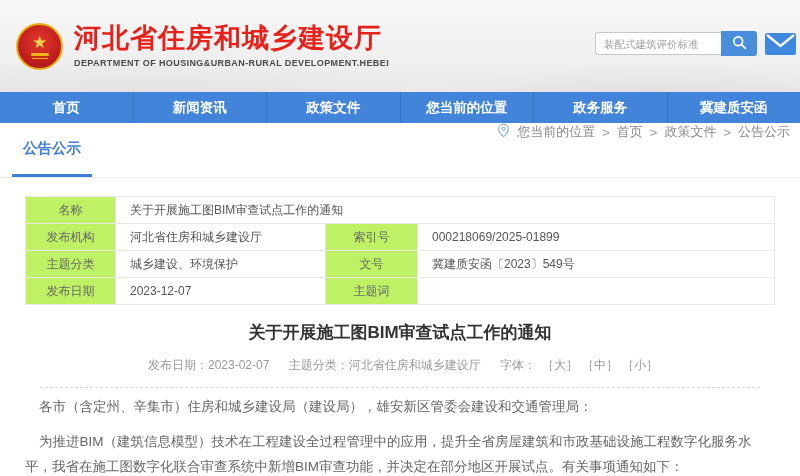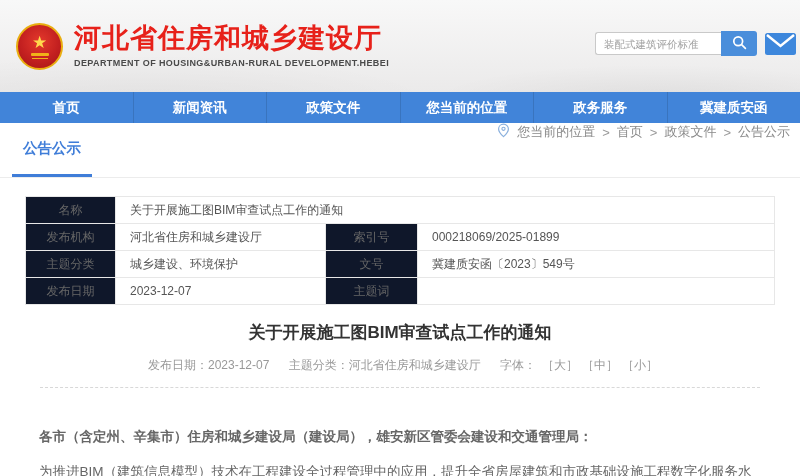--- a/index.html
+++ b/index.html
@@ -42,30 +42,30 @@
   .section-tab { margin-left:12px; padding:0 11px; height:100%; display:flex; align-items:center;
     border-bottom:3px solid #3f7dd8; color:#3f7dd8; font-weight:bold; font-size:14.5px; cursor:pointer; }
   .breadcrumb { display:flex; align-items:center; font-size:13px; color:#8a8a8a; padding-right:10px; gap:7px; }
   .breadcrumb .crumb { cursor:pointer; }
   .breadcrumb .sep { color:#9a9a9a; }
 
   
   .content { padding:18px 25px 0; background:#fff; }
   table.info-table { width:100%; border-collapse:collapse; table-layout:fixed; }
   .info-table th, .info-table td { border:1px solid #e7e7e7; height:27px; font-size:12px; }
-  .info-table th { background:#0f172a; color:#666; font-weight:normal; text-align:center; }
+  .info-table th { background:#bef264; color:#666; font-weight:normal; text-align:center; }
   .info-table td { color:#555; text-align:left; padding:0 14px; white-space:nowrap; overflow:hidden; }
 
   .article-title { text-align:center; font-size:17px; font-weight:bold; color:#333; margin-top:16px; }
   .article-meta { text-align:center; font-size:12px; color:#999; margin-top:13px; }
   .article-meta span { margin:0 8px; }
   .article-meta .font-opt { margin:0 2px; cursor:pointer; }
   .divider { margin:13px 15px 0; border-top:1px dashed #d8d8d8; height:0; }
   .body-text p { font-size:13.5px; color:#666; line-height:1.9; text-indent:14px; }
-  .body-text p.p1 { margin-top:36px;font-weight:bold; }
+  .body-text p.p1 { margin-top:6px; }
   .body-text p.p2 { margin-top:9px; }
 </style>
 </head>
 <body>
 
 <div class="header">
   <div class="emblem">
     <span class="star">★</span>
     <span class="gate"></span>
   </div>
@@ -153,21 +153,21 @@
       <td>2023-12-07</td>
       <th>主题词</th>
       <td></td>
     </tr>
   </tbody>
     </table>
 
   <div class="article-title">关于开展施工图BIM审查试点工作的通知</div>
 
   <div class="article-meta">
-    <span>发布日期：2023-12-07</span>
+    <span>发布日期：2023-02-07</span>
     <span>主题分类：河北省住房和城乡建设厅</span>
     <span style="margin-right:4px">字体：</span><span class="font-opt">［大］</span><span class="font-opt">［中］</span><span class="font-opt">［小］</span>
   </div>
 
   <div class="divider"></div>
 
   <div class="body-text">
     <p class="p1">各市（含定州、辛集市）住房和城乡建设局（建设局），雄安新区管委会建设和交通管理局：</p>
     <p class="p2">为推进BIM（建筑信息模型）技术在工程建设全过程管理中的应用，提升全省房屋建筑和市政基础设施工程数字化服务水平，我省在施工图数字化联合审查系统中新增BIM审查功能，并决定在部分地区开展试点。有关事项通知如下：</p>
   </div>

